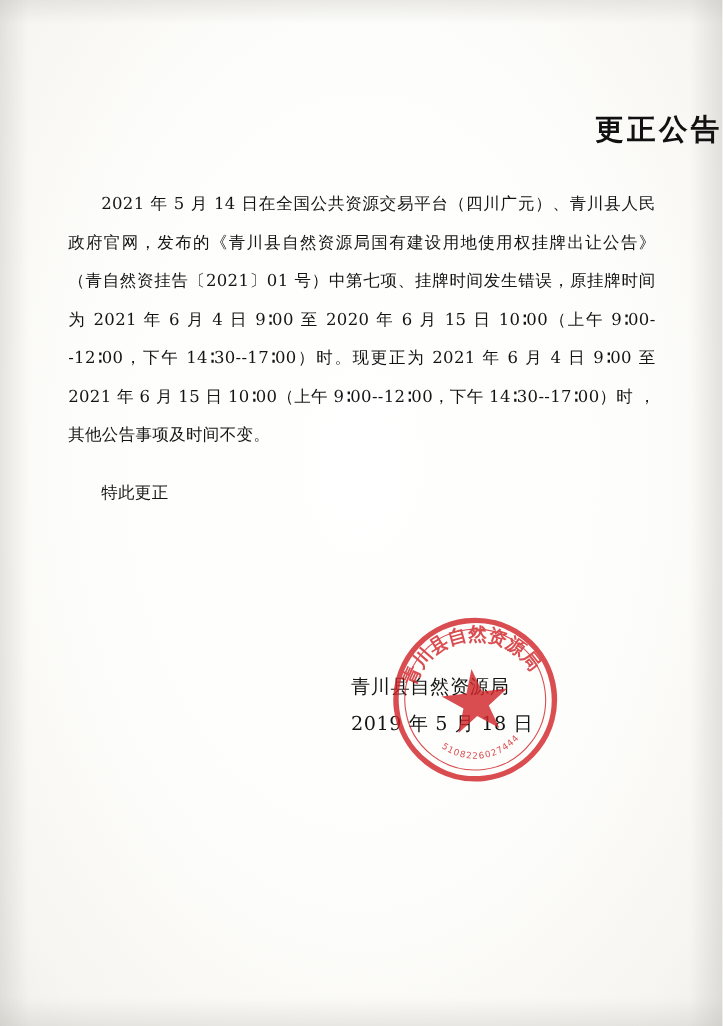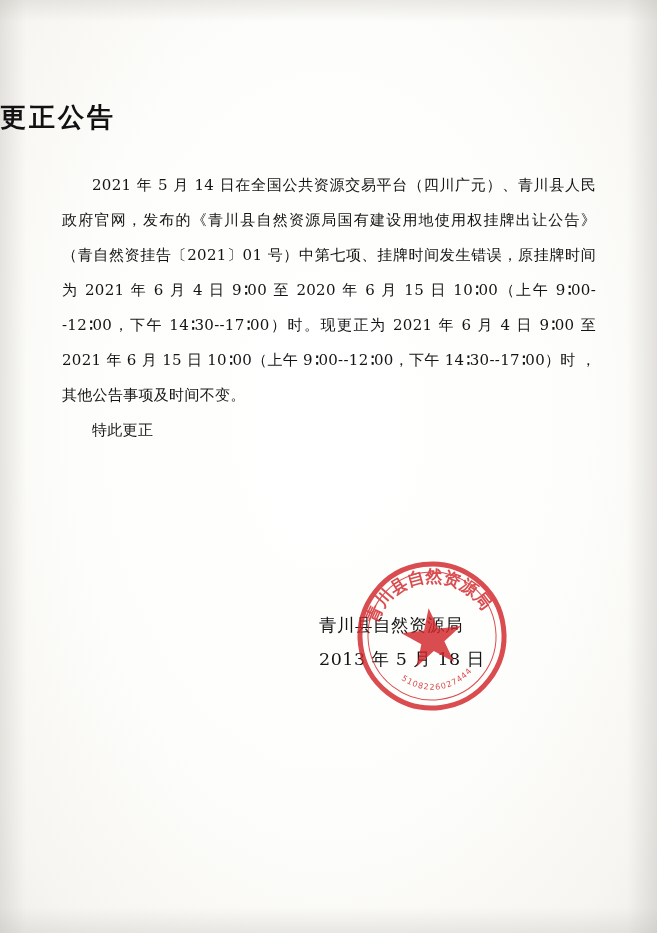--- a/index.html
+++ b/index.html
@@ -32,21 +32,21 @@
   .edge-left  { left: 0;  top: 0; width: 26px;  height: 100%; background: linear-gradient(to right, rgba(190,188,182,.35), rgba(255,255,255,0)); }
   .edge-right { right: 0; top: 0; width: 30px;  height: 100%; background: linear-gradient(to left,  rgba(190,188,182,.40), rgba(255,255,255,0)); }
   .edge-top   { left: 0;  top: 0; width: 100%;  height: 22px; background: linear-gradient(to bottom,rgba(190,188,182,.30), rgba(255,255,255,0)); }
   .edge-bottom{ left: 0;  bottom: 0; width: 100%; height: 26px; background: linear-gradient(to top, rgba(190,188,182,.30), rgba(255,255,255,0)); }
 
   .doc-title {
     position: absolute;
     top: 100px;
     left: 0;
     width: 100%;
-    text-align: left;
+    text-align: right;
     font-size: 26px;
     font-weight: bold;
     letter-spacing: 3px;
     color: #111111;
     font-family: "DejaVu Serif", "Liberation Serif", serif;
   }
 
   .body-text {
     position: absolute;
     top: 168px;
@@ -58,20 +58,21 @@
     text-align: justify;
     text-justify: inter-ideograph;
     letter-spacing: 0.3px;
   }
 
   .para {
     margin: 0 0 0 0;
     text-indent: 2em;
   }
   .para + .para {
+    margin-top: 18px;
   }
 
   .signature-block {
     position: absolute;
     right: 148px;
     top: 608px;
     width: 190px;
     text-align: left;
     font-size: 17.5px;
     line-height: 34px;
@@ -119,21 +120,21 @@
 
   <div class="doc-title">更正公告</div>
 
   <div class="body-text">
     <p class="para">2021 年 5 月 14 日在全国公共资源交易平台（四川广元）、青川县人民政府官网，发布的《青川县自然资源局国有建设用地使用权挂牌出让公告》（青自然资挂告〔2021〕01 号）中第七项、挂牌时间发生错误，原挂牌时间为 2021 年 6 月 4 日 9∶00 至 2020 年 6 月 15 日 10∶00（上午 9∶00--12∶00，下午 14∶30--17∶00）时。现更正为 2021 年 6 月 4 日 9∶00 至 2021 年 6 月 15 日 10∶00（上午 9∶00--12∶00，下午 14∶30--17∶00）时 ，其他公告事项及时间不变。</p>
     <p class="para">特此更正</p>
   </div>
 
   <div class="signature-block">
     <div>青川县自然资源局</div>
-    <div>2013 年 5 月 18 日</div>
+    <div>2019 年 5 月 18 日</div>
   </div>
 
   <div class="seal">
     <svg width="160" height="160" viewBox="0 0 160 160" xmlns="http://www.w3.org/2000/svg">
       <circle cx="80" cy="80" r="72" fill="none" stroke="#d2262b" stroke-width="5"></circle>
       <circle cx="80" cy="80" r="64" fill="none" stroke="#d2262b" stroke-width="1"></circle>
 
       <polygon points="80,52 87.2,73.5 110,73.5 91.6,86.8 98.7,108.4 80,95 61.3,108.4 68.4,86.8 50,73.5 72.8,73.5" fill="#d2262b"></polygon>
 
       <defs>

